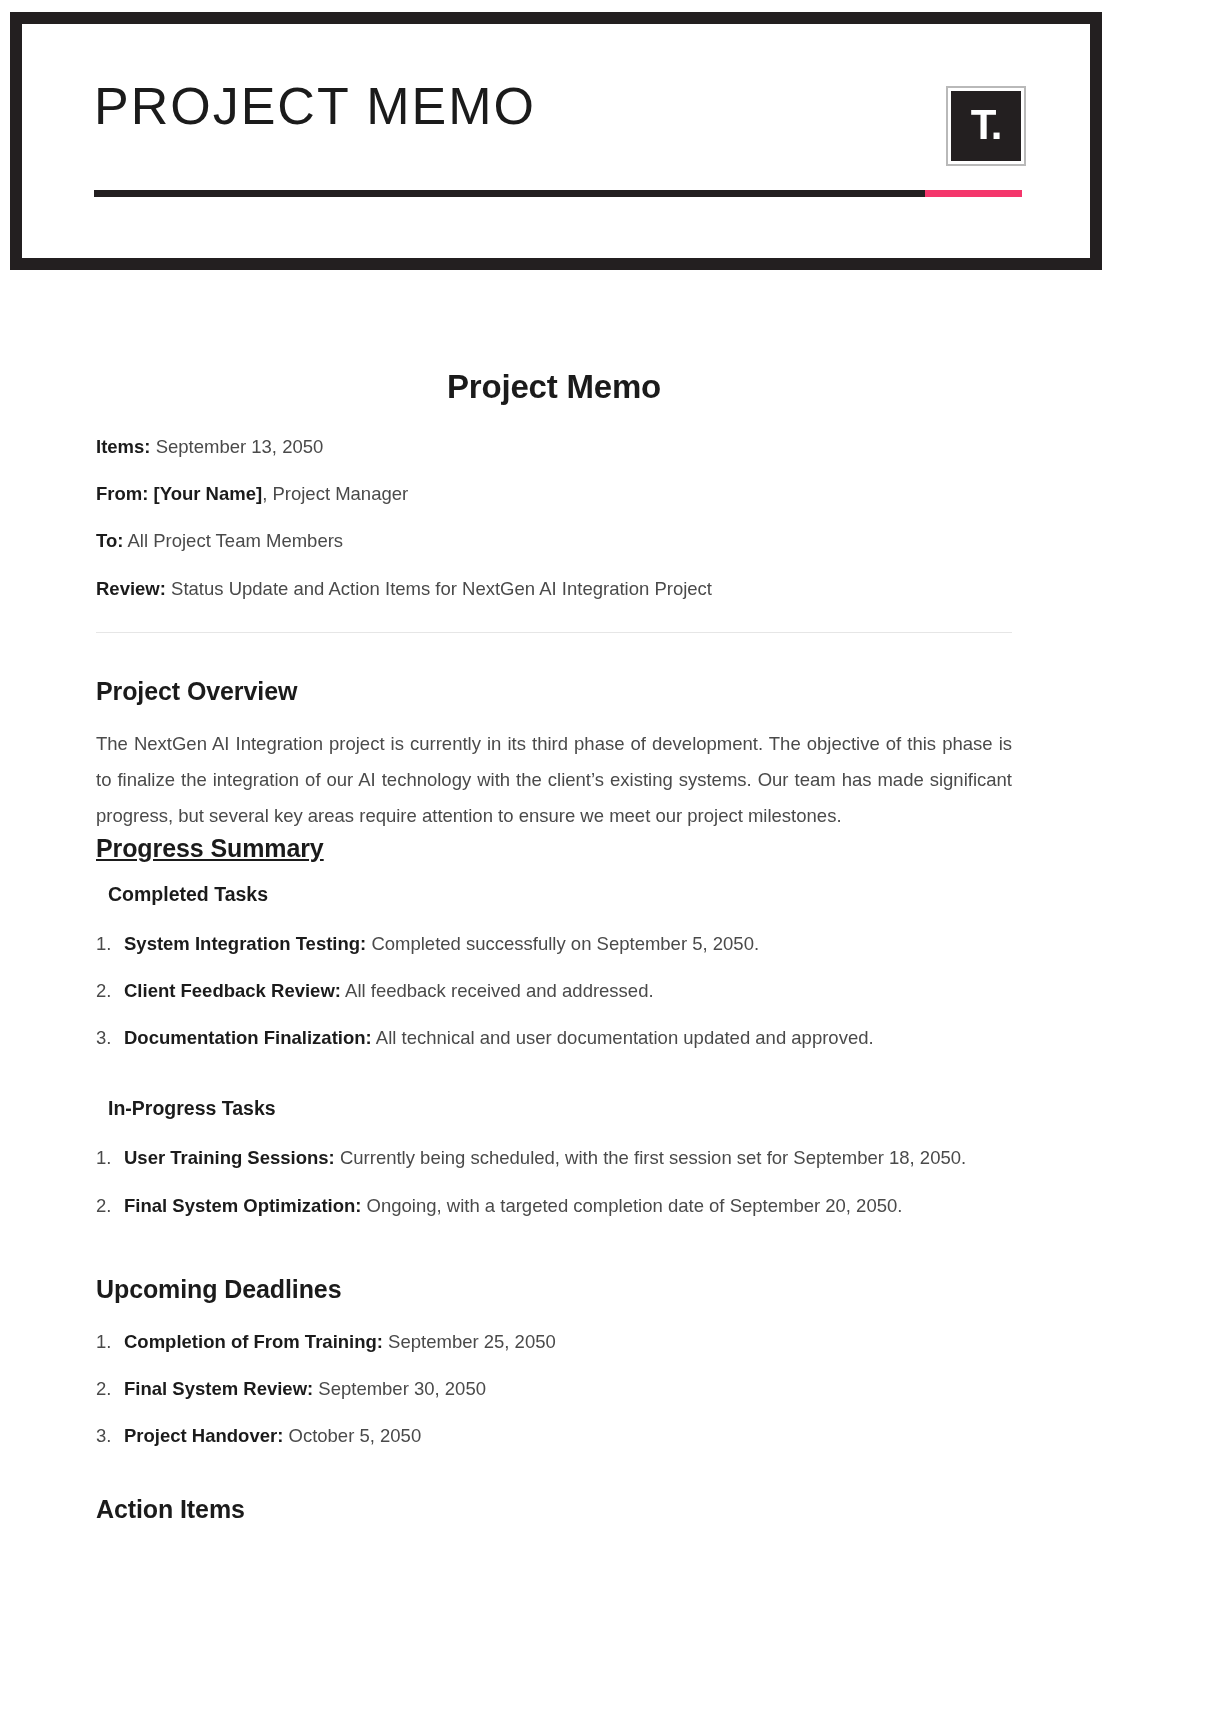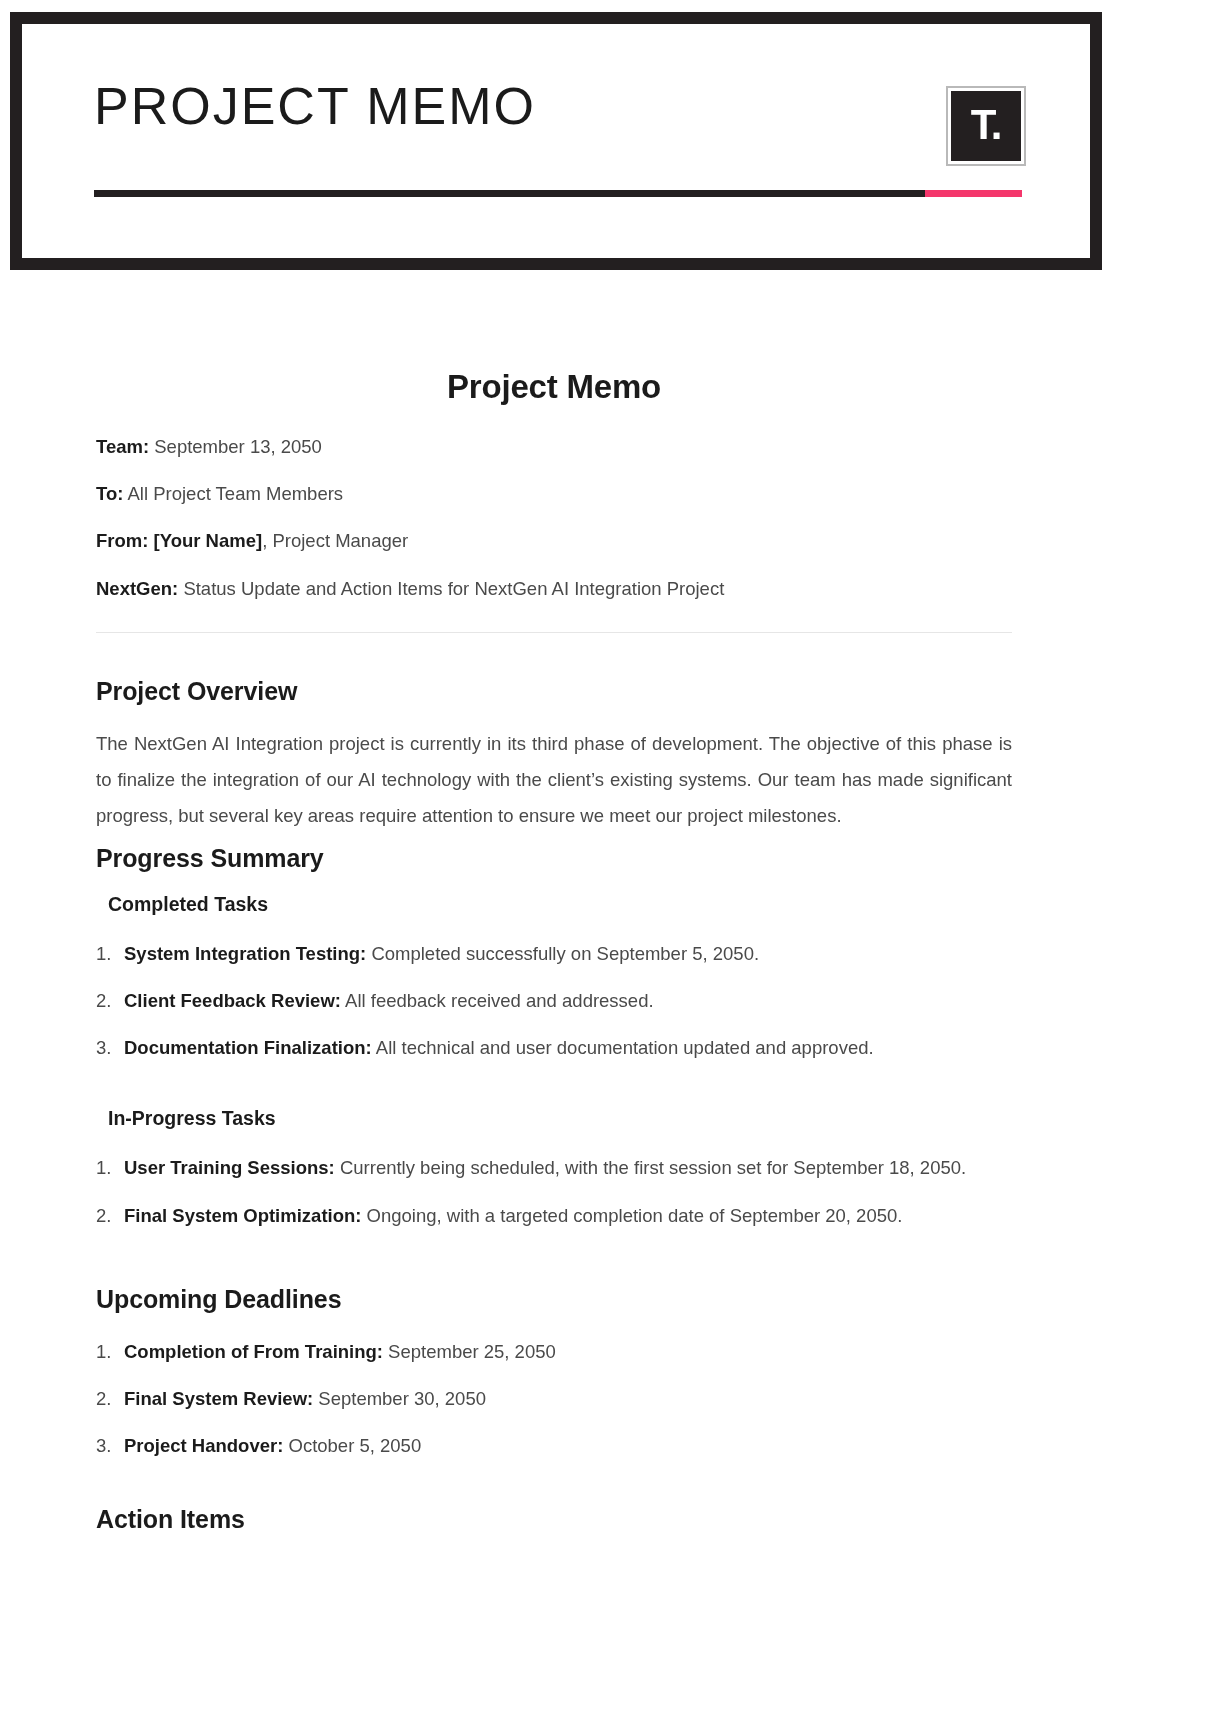--- a/index.html
+++ b/index.html
@@ -198,45 +198,45 @@
       </div>
 
     </div>
   </div>
 
   <div class="body-wrap">
 
     <div class="memo-title">Project Memo</div>
 
     <div class="meta-line">
-      <b>Team:</b>
+      <b>Items:</b>
       <span>September 13, 2050</span>
+    </div>
+
+    <div class="meta-line">
+      <b>From: [Your Name]</b><span>, Project Manager</span>
     </div>
 
     <div class="meta-line">
       <b>To:</b>
       <span>All Project Team Members</span>
     </div>
 
     <div class="meta-line">
-      <b>From: [Your Name]</b><span>, Project Manager</span>
-    </div>
-
-    <div class="meta-line">
-      <b>NextGen:</b>
+      <b>Review:</b>
       <span>Status Update and Action Items for NextGen AI Integration Project</span>
     </div>
 
     <div class="section-divider"></div>
 
     <h2 class="section-heading">Project Overview</h2>
 
     <p class="body-text">The NextGen AI Integration project is currently in its third phase of development. The objective of this phase is to finalize the integration of our AI technology with the client’s existing systems. Our team has made significant progress, but several key areas require attention to ensure we meet our project milestones.</p>
 
-    <h2 class="section-heading" style="margin-top:10px;">Progress Summary</h2>
+    <h2 class="section-heading" style="text-decoration:underline;">Progress Summary</h2>
 
     <h3 class="sub-heading" style="margin-top:18px;">Completed Tasks</h3>
 
     <ol class="num-list">
       <li>
         <b>System Integration Testing:</b><span> Completed successfully on September 5, 2050.</span>
       </li>
       <li>
         <b>Client Feedback Review:</b><span> All feedback received and addressed.</span>
       </li>

